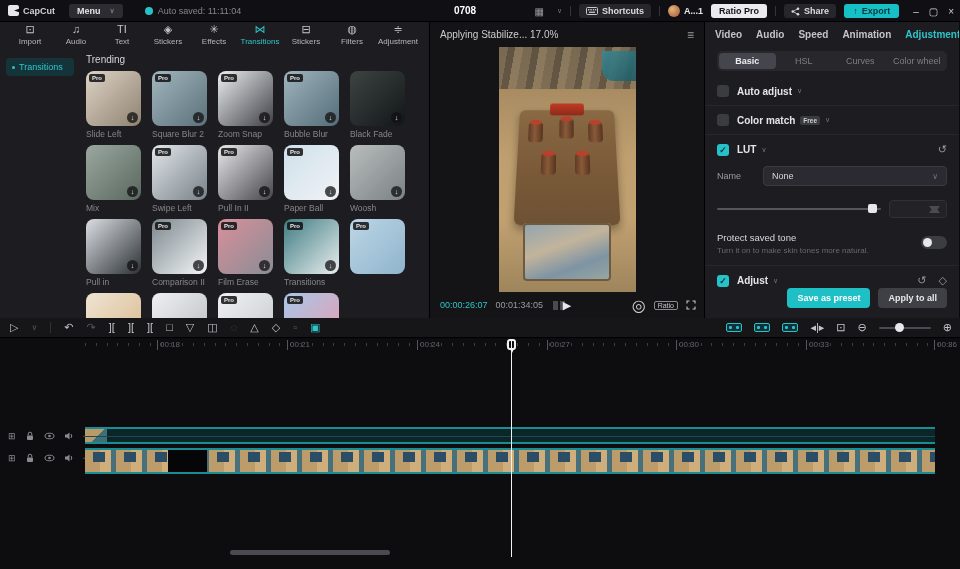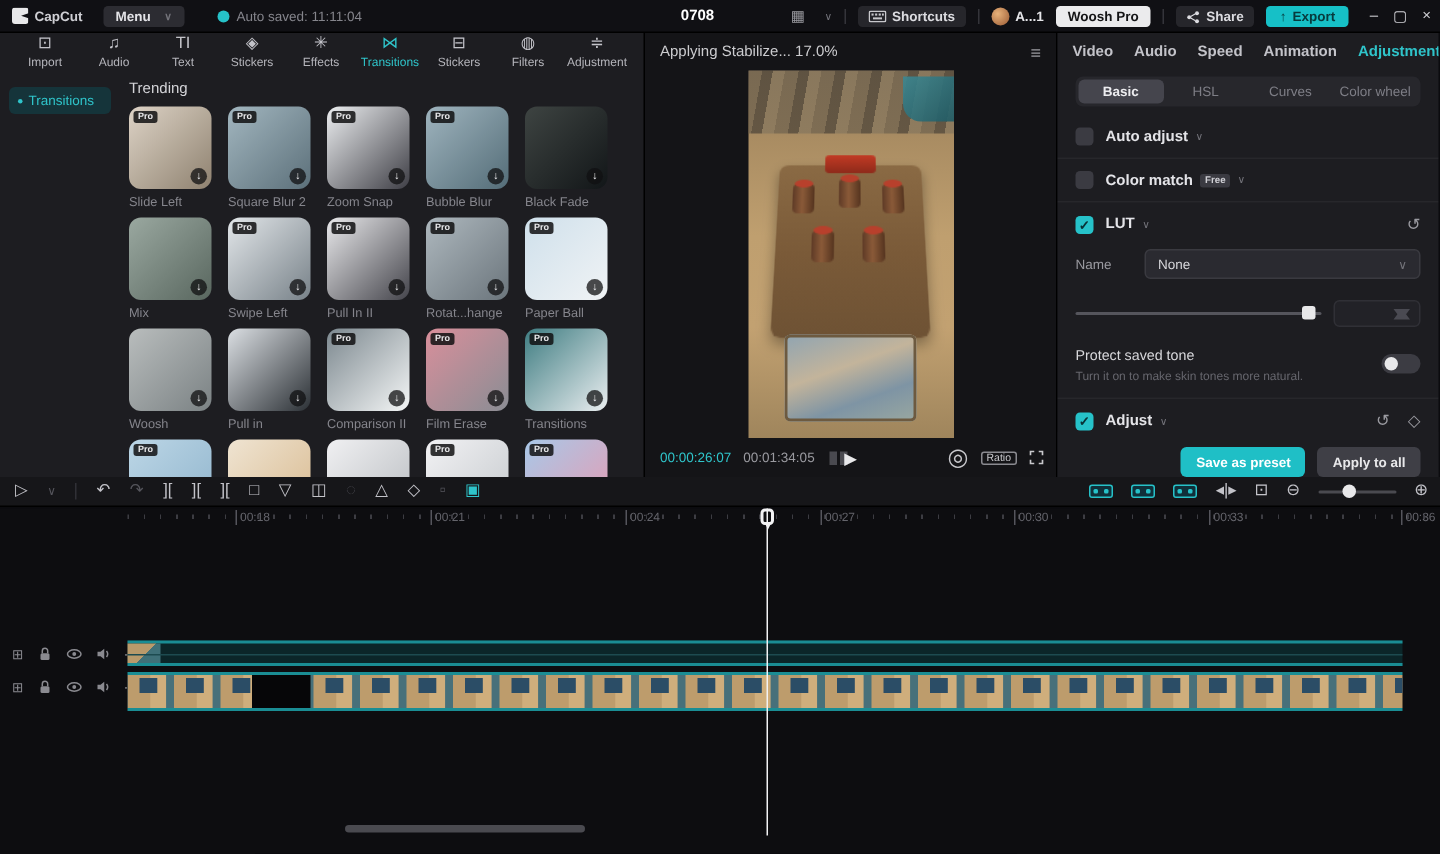--- a/index.html
+++ b/index.html
@@ -137,21 +137,21 @@
     border-top:4px solid #4a4a52; }
   .skin-row { display:flex; align-items:flex-start; padding:4px 12px 10px 12px;
     border-bottom:1px solid #27272b; }
   .skin-lab { font-size:9.5px; color:#d8d8dc; }
   .skin-sub { font-size:8px; color:#66666d; margin-top:3px; }
   .toggle { margin-left:auto; width:26px; height:13px; background:#3c3c43; border-radius:7px;
     position:relative; flex:none; margin-top:4px;}
   .knob { position:absolute; left:2px; top:2px; width:9px; height:9px; background:#e8e8ea;
     border-radius:50%; }
   .rp-footer { position:absolute; bottom:0; left:0; right:0; height:30px; display:flex;
-    align-items:flex-end; justify-content:flex-end; gap:8px; padding:0 12px; background:#1d1d21; }
+    align-items:flex-start; justify-content:flex-end; gap:8px; padding:0 12px; background:#1d1d21; }
   .btn-teal { background:#1fbfc6; color:#fff; font-size:9px; font-weight:bold; border-radius:4px;
     padding:5px 10px; }
   .btn-gray { background:#3f3f46; color:#e8e8ea; font-size:9px; font-weight:bold; border-radius:4px;
     padding:5px 10px; }
 
   
   .toolbar { position:absolute; top:318px; left:0; width:960px; height:20px; background:#161619;
     border-bottom:1px solid #000; display:flex; align-items:center; }
   .tb-left { display:flex; align-items:center; gap:13px; margin-left:10px; }
   .tb-icon { color:#c3c3c9; font-size:11px; line-height:11px; }
@@ -233,21 +233,21 @@
             <rect x="9" y="2" width="1.2" height="1.4" fill="#c8c8cc"></rect>
             <rect x="3" y="4.6" width="6" height="1.3" fill="#c8c8cc"></rect>
           </svg>
         <span>Shortcuts</span>
       </div>
       <span class="tb-sep"></span>
       <div class="acct">
         <span class="avatar"></span>
         <span>A...1</span>
       </div>
-      <div class="joinpro">Woosh Pro</div>
+      <div class="joinpro">Ratio Pro</div>
       <span class="tb-sep"></span>
       <div class="tb-chip">
         <svg width="9" height="9" viewBox="0 0 9 9">
             <circle cx="7" cy="1.8" r="1.3" fill="#dcdce0"></circle>
             <circle cx="1.8" cy="4.5" r="1.3" fill="#dcdce0"></circle>
             <circle cx="7" cy="7.2" r="1.3" fill="#dcdce0"></circle>
             <path d="M2.8 4 L6 2.2 M2.8 5 L6 6.8" stroke="#dcdce0" stroke-width="0.8"></path>
           </svg>
         <span>Share</span>
       </div>
@@ -360,27 +360,20 @@
                   <span class="dl">↓</span>
                 </div>
                 <div class="tlabel">Swipe Left</div>
               </div>
               <div class="titem">
                 <div class="thumb" style="background: linear-gradient(135deg, rgb(233, 233, 235) 0%, rgb(69, 69, 76) 100%);">
                   <span class="pro-badge">Pro</span>
                   <span class="dl">↓</span>
                 </div>
                 <div class="tlabel">Pull In II</div>
-              </div>
-              <div class="titem">
-                <div class="thumb" style="background: linear-gradient(135deg, rgb(174, 184, 190) 0%, rgb(107, 117, 124) 100%);">
-                  <span class="pro-badge">Pro</span>
-                  <span class="dl">↓</span>
-                </div>
-                <div class="tlabel">Rotat...hange</div>
               </div>
               <div class="titem">
                 <div class="thumb" style="background: linear-gradient(135deg, rgb(207, 224, 235) 0%, rgb(240, 243, 245) 100%);">
                   <span class="pro-badge">Pro</span>
                   <span class="dl">↓</span>
                 </div>
                 <div class="tlabel">Paper Ball</div>
               </div>
               <div class="titem">
                 <div class="thumb" style="background: linear-gradient(135deg, rgb(185, 189, 189) 0%, rgb(123, 130, 132) 100%);">

